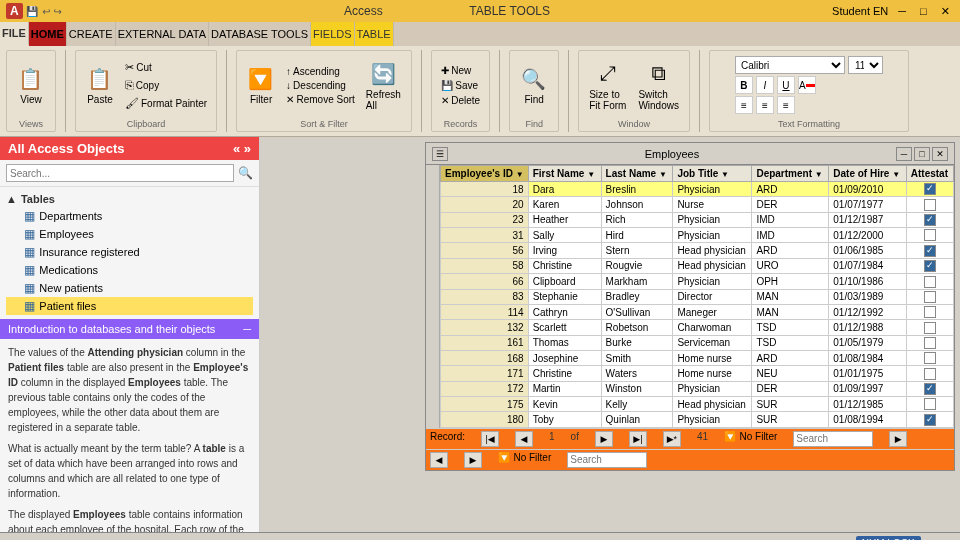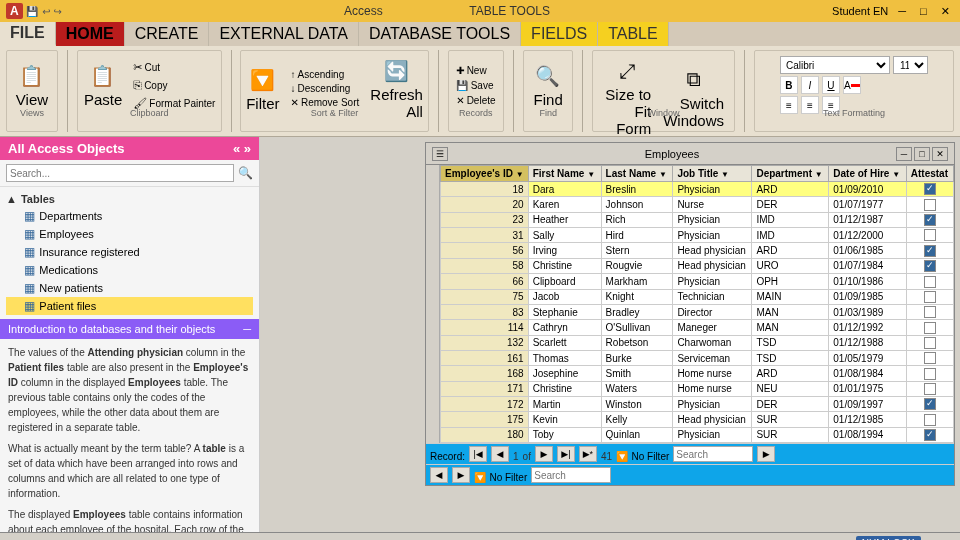--- a/index.html
+++ b/index.html
@@ -11,45 +11,45 @@
     .title-bar-center { font-size: 12px; color: #333; font-weight: normal; }
     .title-bar-right { display: flex; align-items: flex-start; gap: 6px; }
     .win-btn { font-size: 11px; cursor: pointer; padding: 0 4px; }
     .logo-box { background: #c0392b; color: white; font-weight: bold; font-size: 12px; padding: 1px 4px; border-radius: 2px; }
     .quick-access { display: flex; gap: 3px; align-items: center; }
     .qa-btn { font-size: 10px; color: #555; cursor: pointer; }
 
     
     .ribbon { background: #e8e0d0; border-bottom: 1px solid #b0a898; }
     .ribbon-tabs { display: flex; height: 24px; background: #d4c9b8; }
-    .ribbon-tab { padding: 4px 10px; font-size: 16px; cursor: pointer; border-right: 1px solid #c0b8a8; display: flex; align-items: center; }
+    .ribbon-tab { padding: 4px 2px; font-size: 11px; cursor: pointer; border-right: 1px solid #c0b8a8; display: flex; align-items: center; }
     .ribbon-tab.active { background: #e8e0d0; font-weight: bold; color: #333; border-bottom: 2px solid #e8e0d0; }
     .ribbon-tab.yellow { background: #f5d020; color: #333; }
     .ribbon-body { display: flex; padding: 4px 6px; gap: 6px; align-items: stretch; height: 90px; }
     .ribbon-group { border: 1px solid #c8c0b0; border-radius: 2px; padding: 4px 6px; display: flex; flex-direction: column; align-items: center; gap: 2px; min-width: 50px; position: relative; }
-    .ribbon-group-label { font-size: 9px; color: #666; position: absolute; bottom: 13px; left: 0; right: 0; text-align: center; }
+    .ribbon-group-label { font-size: 9px; color: #666; position: absolute; bottom: 2px; left: 0; right: 0; text-align: center; }
     .ribbon-group-content { display: flex; gap: 4px; align-items: center; flex: 1; padding-bottom: 12px; }
     .big-btn { display: flex; flex-direction: column; align-items: center; gap: 1px; cursor: pointer; padding: 2px 4px; border-radius: 2px; }
     .big-btn-icon { width: 28px; height: 28px; display: flex; align-items: center; justify-content: center; font-size: 20px; }
-    .big-btn-label { font-size: 15px; text-align: right; }
+    .big-btn-label { font-size: 10px; text-align: left; }
     .small-btn { display: flex; align-items: center; gap: 2px; cursor: pointer; padding: 1px 3px; border-radius: 2px; font-size: 10px; white-space: nowrap; }
     .small-btn-icon { font-size: 11px; }
     .sort-group { display: flex; flex-direction: column; gap: 1px; }
     .font-group-content { display: flex; flex-direction: column; gap: 2px; }
     .font-row { display: flex; gap: 3px; align-items: center; }
     .font-select { height: 18px; font-size: 10px; border: 1px solid #aaa; background: white; padding: 0 1px; width: 110px; }
     .font-size-select { height: 18px; font-size: 10px; border: 1px solid #aaa; background: white; padding: 0 2px; width: 35px; }
     .font-btn { width: 18px; height: 18px; display: flex; align-items: center; justify-content: center; border: 1px solid #ccc; cursor: pointer; font-size: 10px; background: white; }
     .color-bar { width: 14px; height: 3px; background: #ff0000; margin-top: 1px; }
     .separator { width: 1px; background: #b0a898; margin: 0 3px; align-self: stretch; }
 
     
     .main-area { display: flex; height: 395px; }
     .sidebar { width: 260px; background: #f5f5f5; border-right: 1px solid #ccc; flex-shrink: 0; overflow: hidden; }
-    .sidebar-header { background: #ec4899; color: white; padding: 4px 8px; font-size: 13px; font-weight: bold; display: flex; align-items: center; justify-content: space-between; }
+    .sidebar-header { background: #ef4444; color: white; padding: 4px 8px; font-size: 13px; font-weight: bold; display: flex; align-items: center; justify-content: space-between; }
     .sidebar-search { display: flex; align-items: center; padding: 4px 6px; border-bottom: 1px solid #ddd; gap: 4px; }
     .sidebar-search input { flex: 1; height: 18px; font-size: 10px; border: 1px solid #aaa; padding: 0 3px; }
     .sidebar-search-icon { font-size: 12px; color: #666; }
     .sidebar-section { padding: 4px 6px; }
     .sidebar-section-header { font-weight: bold; font-size: 11px; color: #333; padding: 2px 0; display: flex; align-items: center; gap: 4px; }
     .sidebar-item { padding: 2px 6px 2px 18px; cursor: pointer; display: flex; align-items: center; gap: 4px; font-size: 11px; }
     .sidebar-item.selected-yellow { background: #ffe060; }
     .table-icon { color: #336699; font-size: 12px; }
     .tooltip-title { background: #8b5cf6; color: white; padding: 4px 8px; font-size: 11px; font-weight: normal; display: flex; align-items: center; justify-content: space-between; }
     .tooltip-content { padding: 6px 8px; font-size: 10px; line-height: 1.5; color: #333; }
@@ -68,21 +68,21 @@
     .data-table td { border: 1px solid #ccc; padding: 1px 4px; white-space: nowrap; }
     .data-table tr.selected td { background: #ffff80; }
     .data-table tr td:first-child { background: #f0e8c0; text-align: right; width: 28px; }
     .col-arrow { font-size: 8px; }
     .checkbox-cell { text-align: center; }
     .cb { width: 12px; height: 12px; border: 1px solid #888; background: white; display: inline-block; vertical-align: middle; }
     .cb.checked { background: #336699; position: relative; }
     .cb.checked::after { content: '✓'; color: white; font-size: 9px; position: absolute; top: -1px; left: 1px; }
 
     
-    .nav-bar { display: flex; align-items: flex-end; gap: 4px; padding: 2px 4px; background: #0ea5e9; border-top: 1px solid #ccc; font-size: 10px; }
+    .nav-bar { display: flex; align-items: flex-start; gap: 16px; padding: 2px 4px; background: #f97316; border-top: 1px solid #ccc; font-size: 10px; }
     .nav-btn { width: 18px; height: 16px; border: 1px solid #aaa; background: #e4e0d8; display: flex; align-items: center; justify-content: center; cursor: pointer; font-size: 9px; }
     .nav-info { color: #333; }
     .nav-filter { display: flex; align-items: center; gap: 3px; }
     .nav-search-input { height: 16px; width: 80px; font-size: 10px; border: 1px solid #aaa; padding: 0 2px; }
 
     
     .status-bar { height: 22px; background: #d4d0c8; display: flex; align-items: center; justify-content: space-between; padding: 0 6px; border-top: 1px solid #888; }
     .status-left { display: flex; align-items: center; gap: 4px; font-size: 10px; }
     .status-right { display: flex; align-items: center; gap: 6px; }
     .status-icon { font-size: 12px; cursor: pointer; }
@@ -382,29 +382,20 @@
                   <tr>
     <td>66</td>
     <td>Clipboard</td>
     <td>Markham</td>
     <td>Physician</td>
     <td>OPH</td>
     <td>01/10/1986</td>
     <td class="checkbox-cell"><div class="cb "></div></td>
   </tr>
                   <tr>
-    <td>75</td>
-    <td>Jacob</td>
-    <td>Knight</td>
-    <td>Technician</td>
-    <td>MAIN</td>
-    <td>01/09/1985</td>
-    <td class="checkbox-cell"><div class="cb "></div></td>
-  </tr>
-                  <tr>
     <td>83</td>
     <td>Stephanie</td>
     <td>Bradley</td>
     <td>Director</td>
     <td>MAN</td>
     <td>01/03/1989</td>
     <td class="checkbox-cell"><div class="cb "></div></td>
   </tr>
                   <tr>
     <td>114</td>

